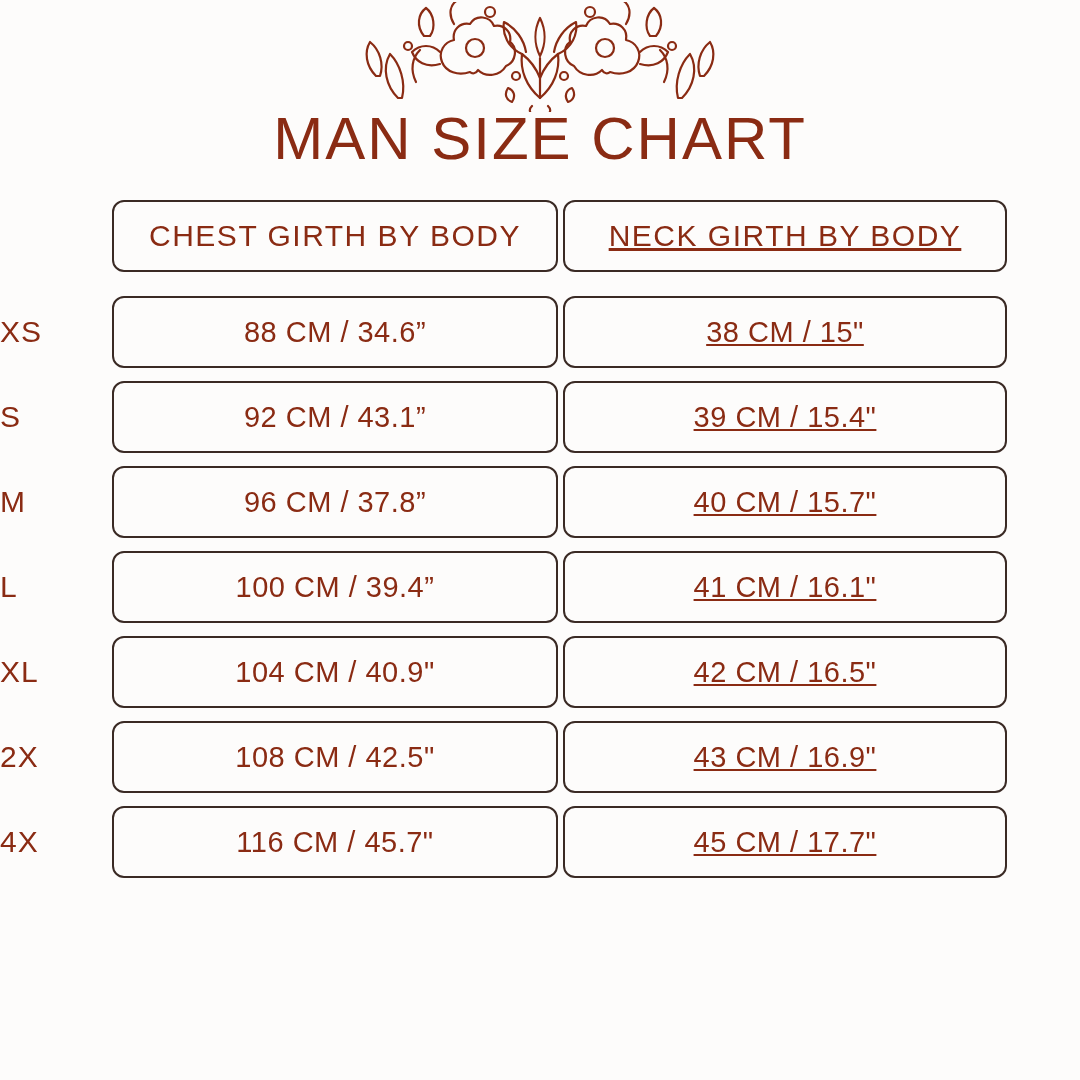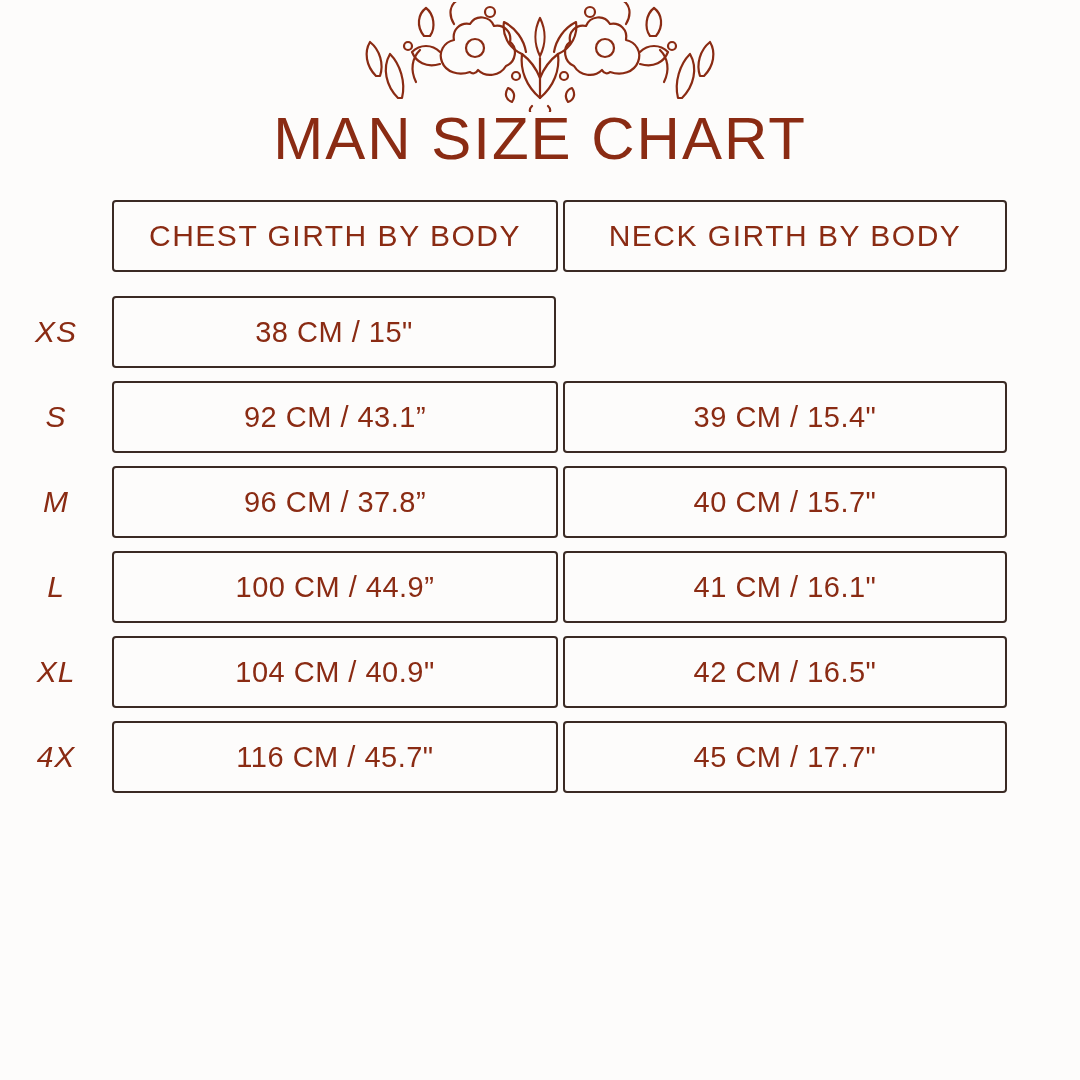--- a/index.html
+++ b/index.html
@@ -55,40 +55,39 @@
     display: flex;
     align-items: center;
     height: 76px;
     margin-bottom: 9px;
   }
   .row.header { height: 76px; margin-bottom: 20px; }
 
   .size-label {
     width: 112px;
     flex: 0 0 112px;
-    text-align: center;
+    text-align: left;
     font-size: 30px;
     color: #8a2b13;
     letter-spacing: 1px;
-    font-style: italic;
   }
   .cell {
     height: 72px;
     border: 2px solid #3a2a24;
-    border-radius: 4px;
+    border-radius: 12px;
     display: flex;
     align-items: center;
     justify-content: center;
     font-size: 29px;
     color: #8a2b13;
     letter-spacing: 0.5px;
     background: transparent;
   }
   .cell.chest { flex: 0 0 446px; width: 446px; margin-right: 5px; }
-  .cell.neck  { flex: 0 0 444px; width: 444px; margin-left: 0px; }
+  .cell.neck  { flex: 0 0 444px; width: 444px; margin-left: 0px; text-decoration: underline; }
 
   .cell.head {
     font-size: 30px;
     letter-spacing: 1.5px;
   }
   .head-row-spacer { width: 112px; flex: 0 0 112px; }
 </style>
 </head>
 <body>
 
@@ -141,47 +140,53 @@
   <div class="chart">
 
     <div class="row header">
       <div class="head-row-spacer"></div>
       <div class="cell chest head">CHEST GIRTH BY BODY</div>
       <div class="cell neck head">NECK GIRTH BY BODY</div>
     </div>
 
     <div class="row">
       <div class="size-label">XS</div>
+      <div class="cell chest">88 CM / 34.6”</div>
       <div class="cell neck">38 CM / 15"</div>
     </div>
 
     <div class="row">
       <div class="size-label">S</div>
       <div class="cell chest">92 CM / 43.1”</div>
       <div class="cell neck">39 CM / 15.4"</div>
     </div>
 
     <div class="row">
       <div class="size-label">M</div>
       <div class="cell chest">96 CM / 37.8”</div>
       <div class="cell neck">40 CM / 15.7"</div>
     </div>
 
     <div class="row">
       <div class="size-label">L</div>
-      <div class="cell chest">100 CM / 44.9”</div>
+      <div class="cell chest">100 CM / 39.4”</div>
       <div class="cell neck">41 CM / 16.1"</div>
     </div>
 
     <div class="row">
       <div class="size-label">XL</div>
       <div class="cell chest">104 CM / 40.9"</div>
       <div class="cell neck">42 CM / 16.5"</div>
     </div>
 
+    <div class="row">
+      <div class="size-label">2X</div>
+      <div class="cell chest">108 CM / 42.5"</div>
+      <div class="cell neck">43 CM / 16.9"</div>
+    </div>
 
 
     <div class="row">
       <div class="size-label">4X</div>
       <div class="cell chest">116 CM / 45.7"</div>
       <div class="cell neck">45 CM / 17.7"</div>
     </div>
 
 
   </div>

